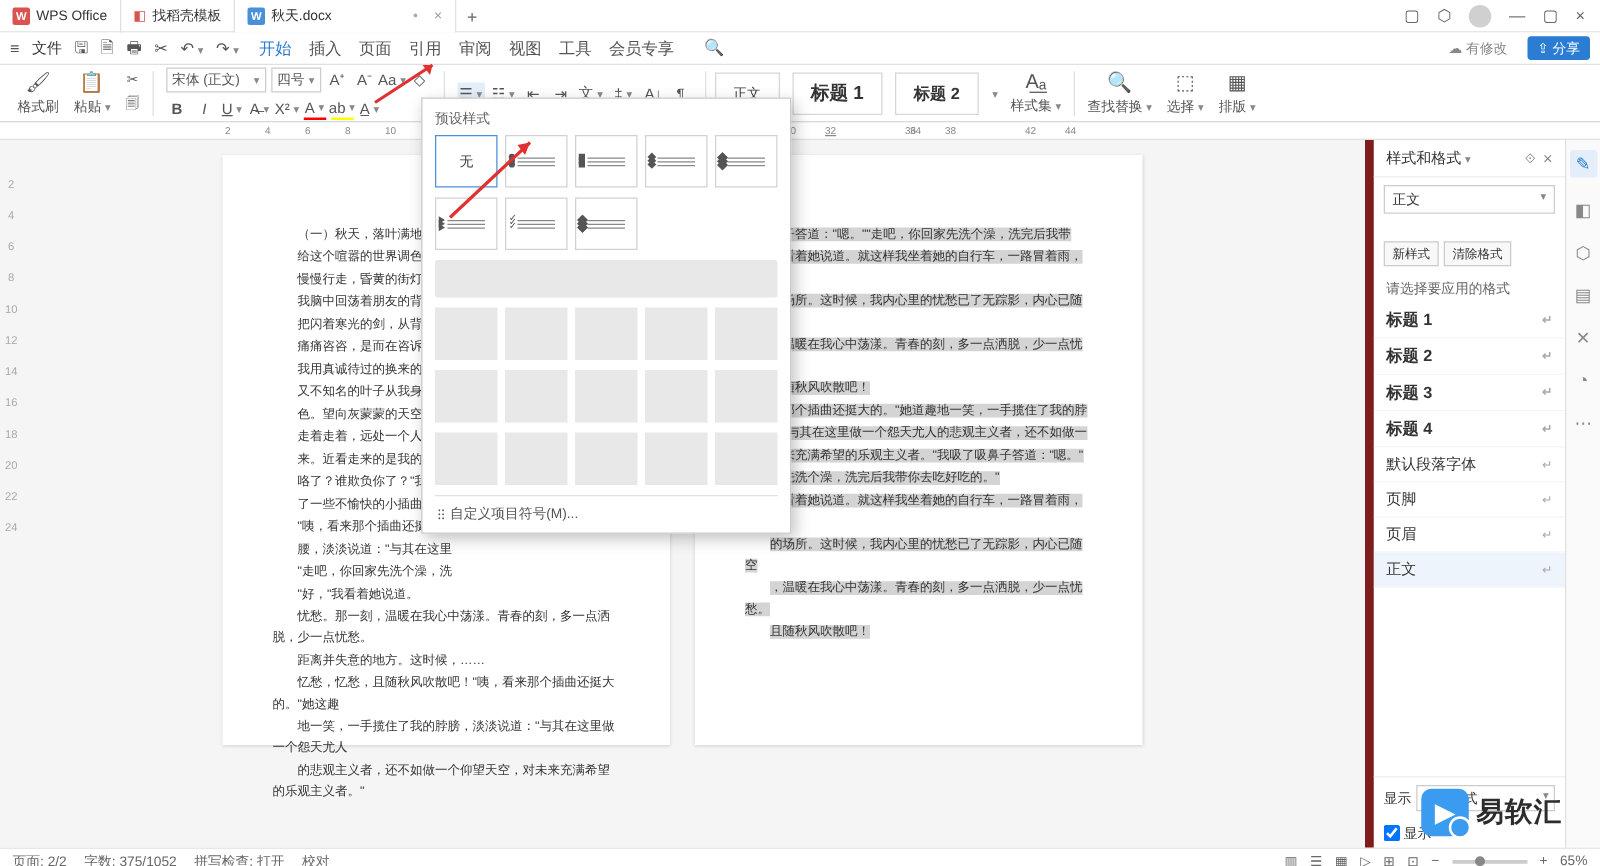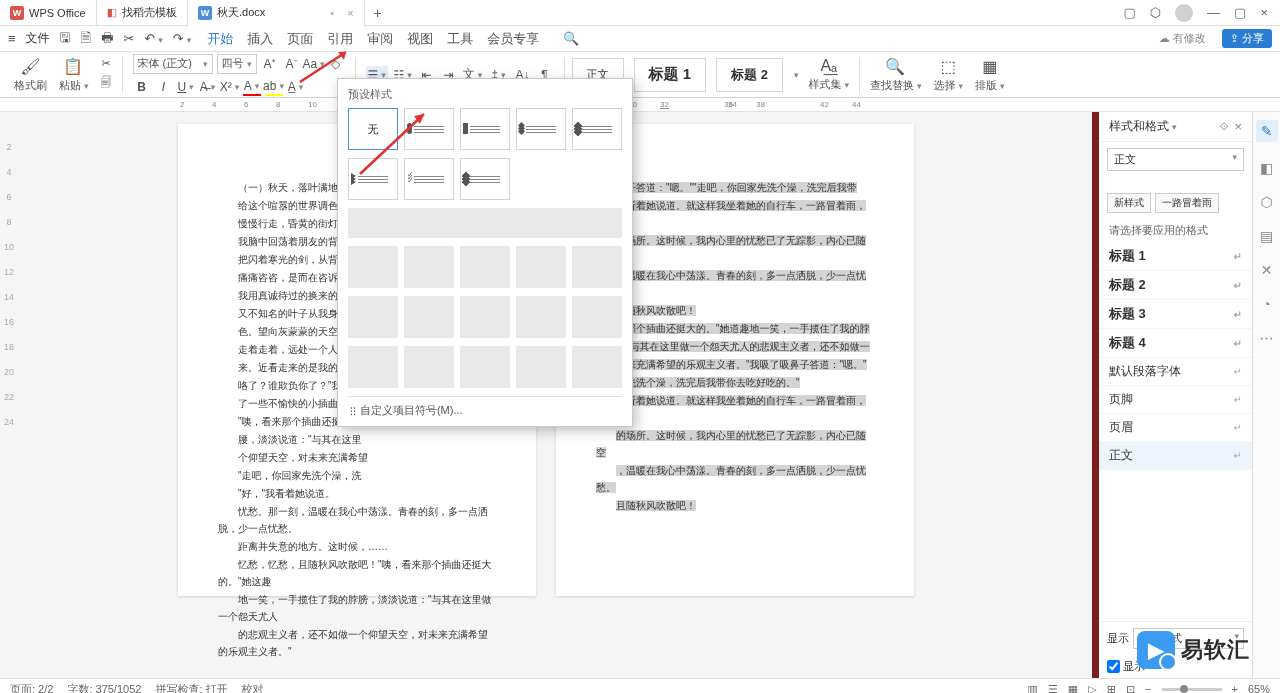--- a/index.html
+++ b/index.html
@@ -10,21 +10,21 @@
 .tab-icon-w { width: 14px; height: 14px; background: #d9534f; border-radius: 2px; color: #fff; font-size: 9px; display: flex; align-items: center; justify-content: center; font-weight: bold; }
 .tab-icon-bw { width: 14px; height: 14px; background: #4a90d9; border-radius: 2px; color: #fff; font-size: 9px; display: flex; align-items: center; justify-content: center; font-weight: bold; }
 .tab-close { color: #999; margin-left: 8px; }
 .tab-add { width: 26px; text-align: center; color: #666; font-size: 14px; }
 .title-right { margin-left: auto; display: flex; gap: 14px; padding-right: 12px; align-items: center; color: #666; }
 .title-right span { font-size: 13px; }
 .avatar { width: 18px; height: 18px; background: #d0d0d0; border-radius: 50%; }
 .menubar { height: 26px; background: #fff; display: flex; align-items: center; padding: 0 8px; border-bottom: 1px solid #e0e0e0; }
 .menu-left { display: flex; align-items: center; gap: 10px; }
 .menu-icon { color: #555; font-size: 13px; }
-.menu-tabs { display: flex; gap: 14px; margin-left: 16px; font-size: 13px; align-items: center; }
+.menu-tabs { display: flex; gap: 14px; margin-left: 16px; font-size: 13px; }
 .menu-tab { color: #555; cursor: pointer; }
 .menu-tab.active { color: #2b7cd3; }
 .menu-right { margin-left: auto; display: flex; align-items: center; gap: 8px; }
 .pill { padding: 2px 8px; border-radius: 3px; font-size: 11px; }
 .pill.grey { color: #888; display: flex; align-items: center; gap: 3px; }
 .pill.blue { background: #2b7cd3; color: #fff; }
 .toolbar { height: 46px; background: #fff; display: flex; align-items: center; padding: 0 8px; border-bottom: 1px solid #d0d0d0; }
 .tgroup { display: flex; flex-direction: column; align-items: center; padding: 0 6px; gap: 2px; font-size: 11px; color: #555; }
 .tgroup-row { display: flex; gap: 4px; align-items: center; }
 .tbtn { width: 22px; height: 18px; display: flex; align-items: center; justify-content: center; color: #555; font-size: 12px; }
@@ -294,21 +294,20 @@
           <p>痛痛咨咨，是而在咨诉，</p>
           <p>我用真诚待过的换来的只有</p>
           <p>又不知名的叶子从我身旁飘落</p>
           <p>色。望向灰蒙蒙的天空，对未来</p>
           <p>走着走着，远处一个人缓</p>
           <p>来。近看走来的是我的好闺蜜</p>
           <p>咯了？谁欺负你了？"我连忙</p>
           <p>了一些不愉快的小插曲，没事</p>
           <p>"咦，看来那个插曲还挺</p>
           <p>腰，淡淡说道："与其在这里</p>
-          <p>个仰望天空，对未来充满希望</p>
           <p>"走吧，你回家先洗个澡，洗</p>
           <p>"好，"我看着她说道。</p>
           <p>忧愁。那一刻，温暖在我心中荡漾。青春的刻，多一点洒脱，少一点忧愁。</p>
           <p>距离并失意的地方。这时候，……</p>
           <p>忆愁，忆愁，且随秋风吹散吧！"咦，看来那个插曲还挺大的。"她这趣</p>
           <p>地一笑，一手揽住了我的脖膀，淡淡说道："与其在这里做一个怨天尤人</p>
           <p>的悲观主义者，还不如做一个仰望天空，对未来充满希望的乐观主义者。"</p>
         </div>
       <div class="page" id="page2">
           <p><span class="hl">鼻子答道："嗯。""走吧，你回家先洗个澡，洗完后我带</span></p>
@@ -333,21 +332,21 @@
         <span class="chev">▾</span>
       <span class="pin">⟐</span>
       <span class="close">×</span>
     </div>
     <div class="rp-sel">
         <span>正文</span>
         <span class="chev" style="margin-left:auto">▾</span>
       </div>
     <div class="rp-btns">
       <div class="rp-btn">新样式</div>
-      <div class="rp-btn">一路冒着雨</div>
+      <div class="rp-btn">清除格式</div>
     </div>
     <div class="rp-hint">请选择要应用的格式</div>
     <div class="rp-list" id="styleList">
         <div class="rp-item bold">
           <span>标题 1</span>
           <span class="ret">↵</span>
         </div>
         <div class="rp-item bold">
           <span>标题 2</span>
           <span class="ret">↵</span>

